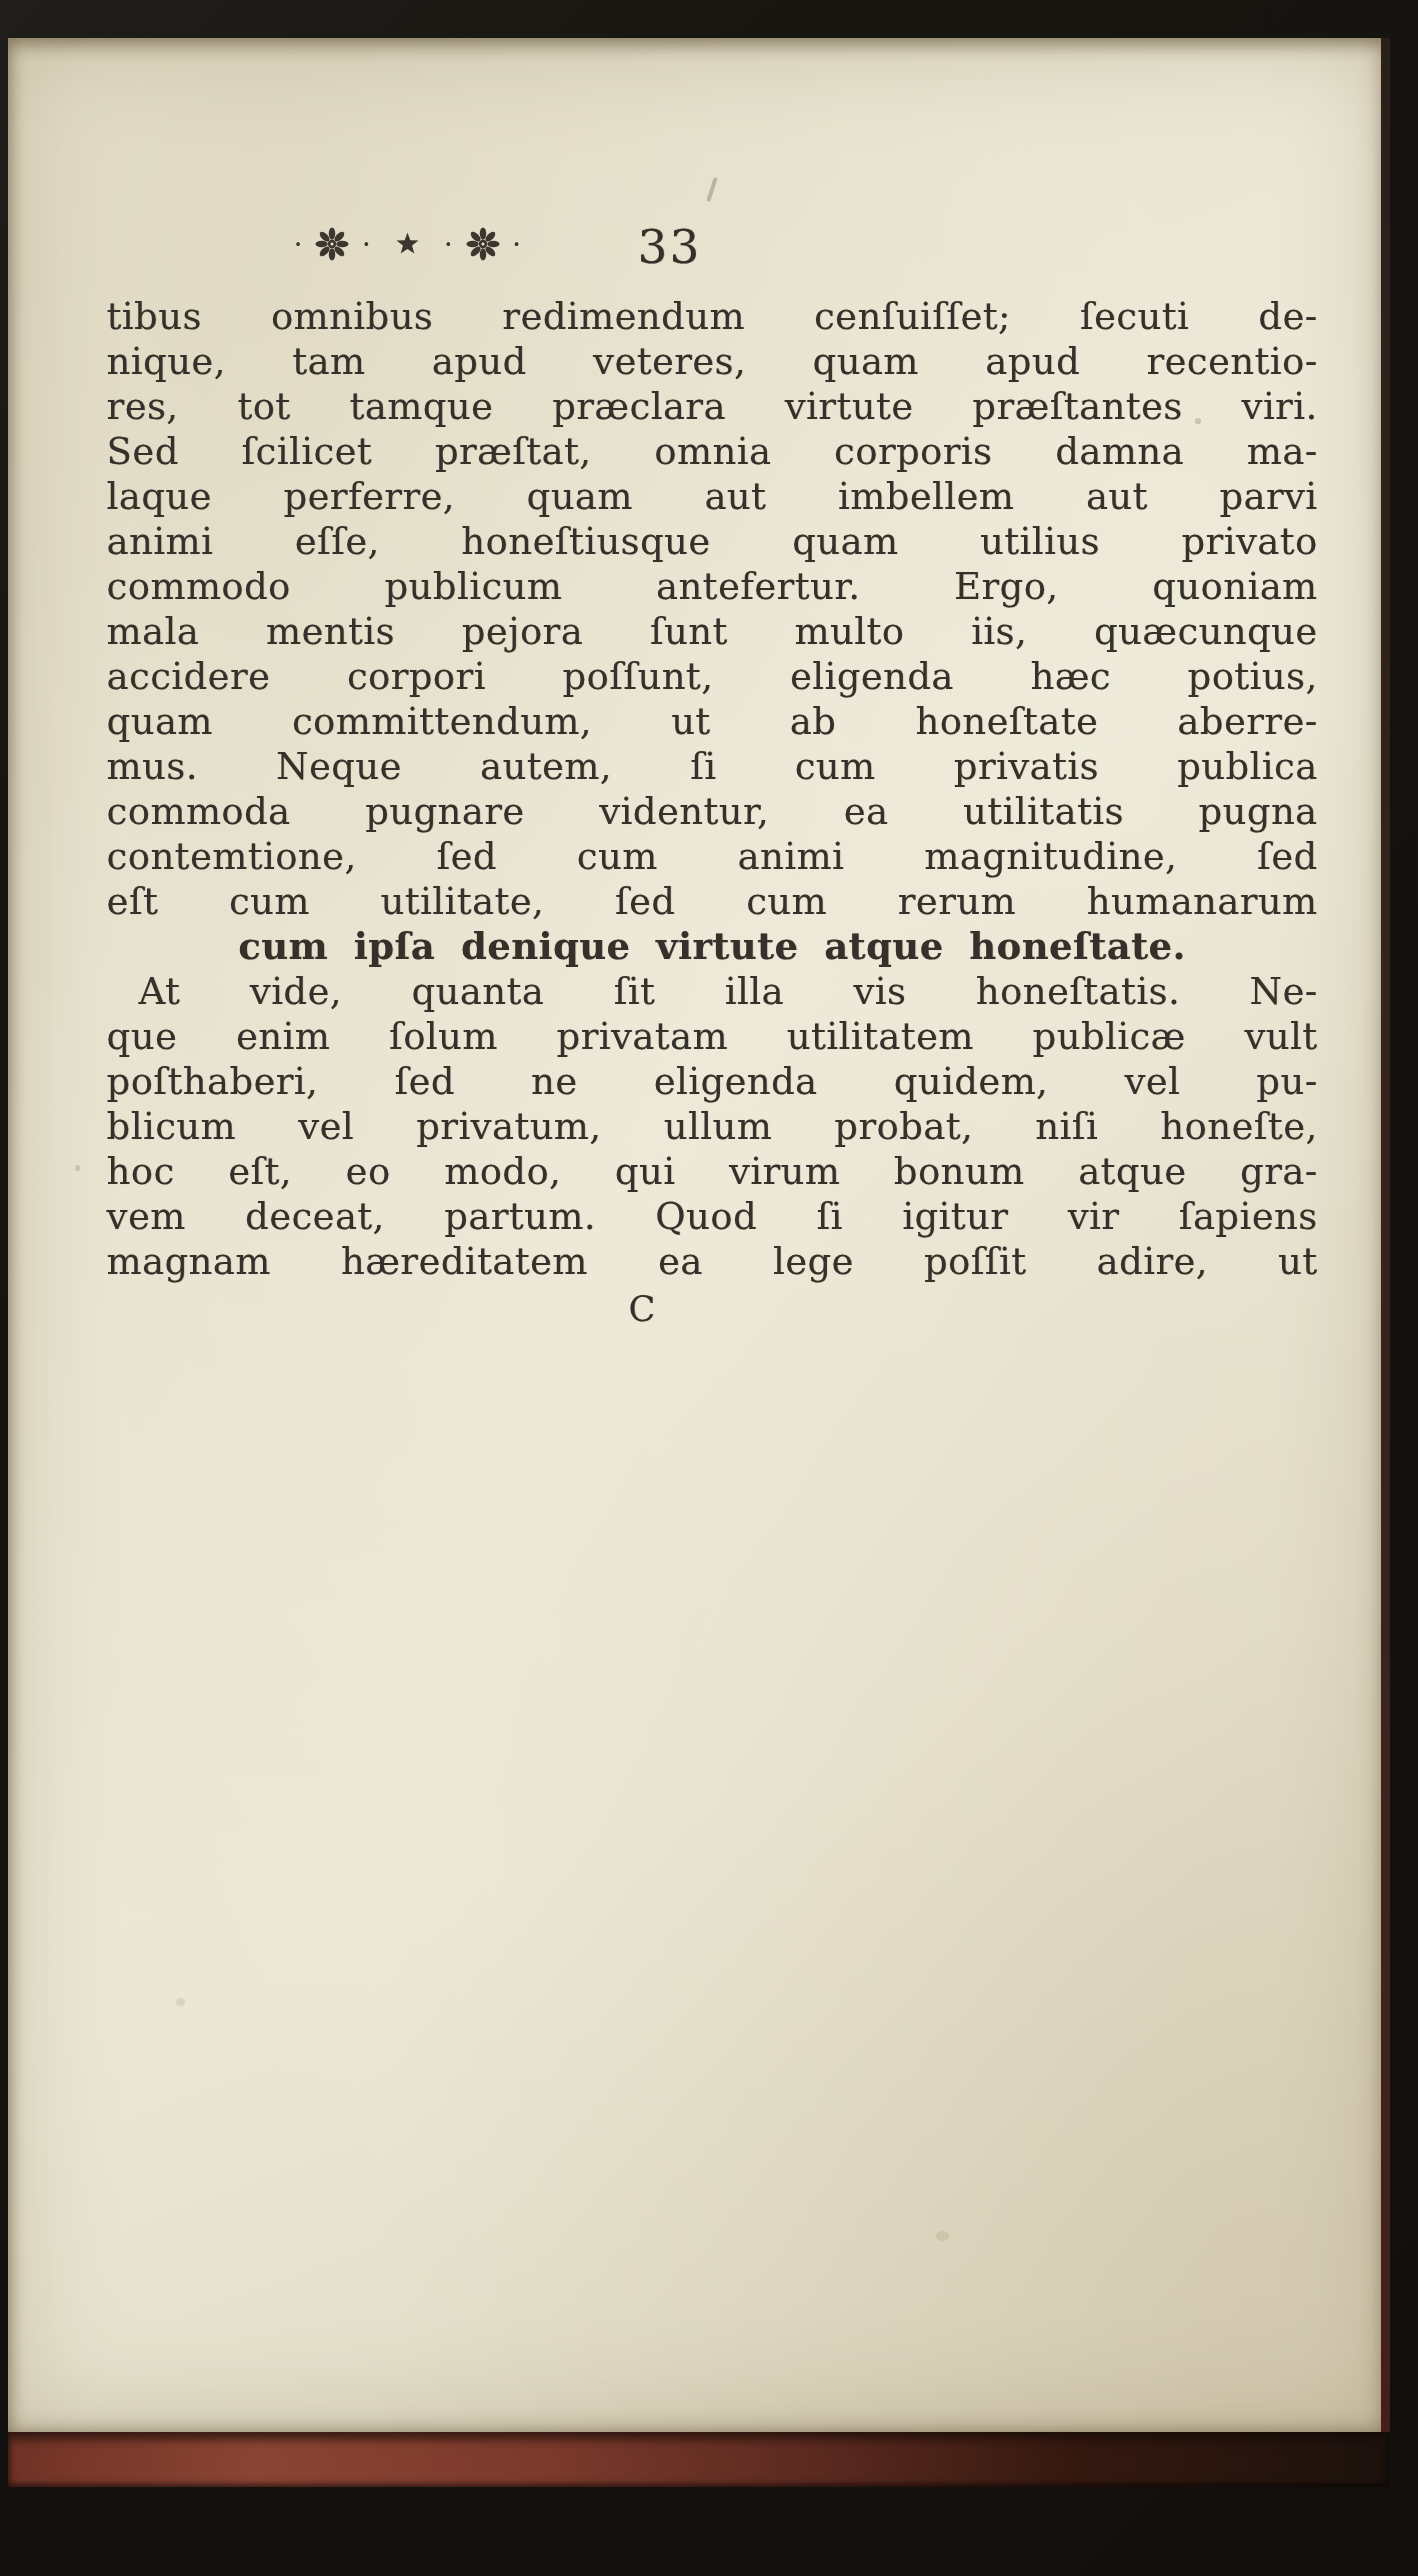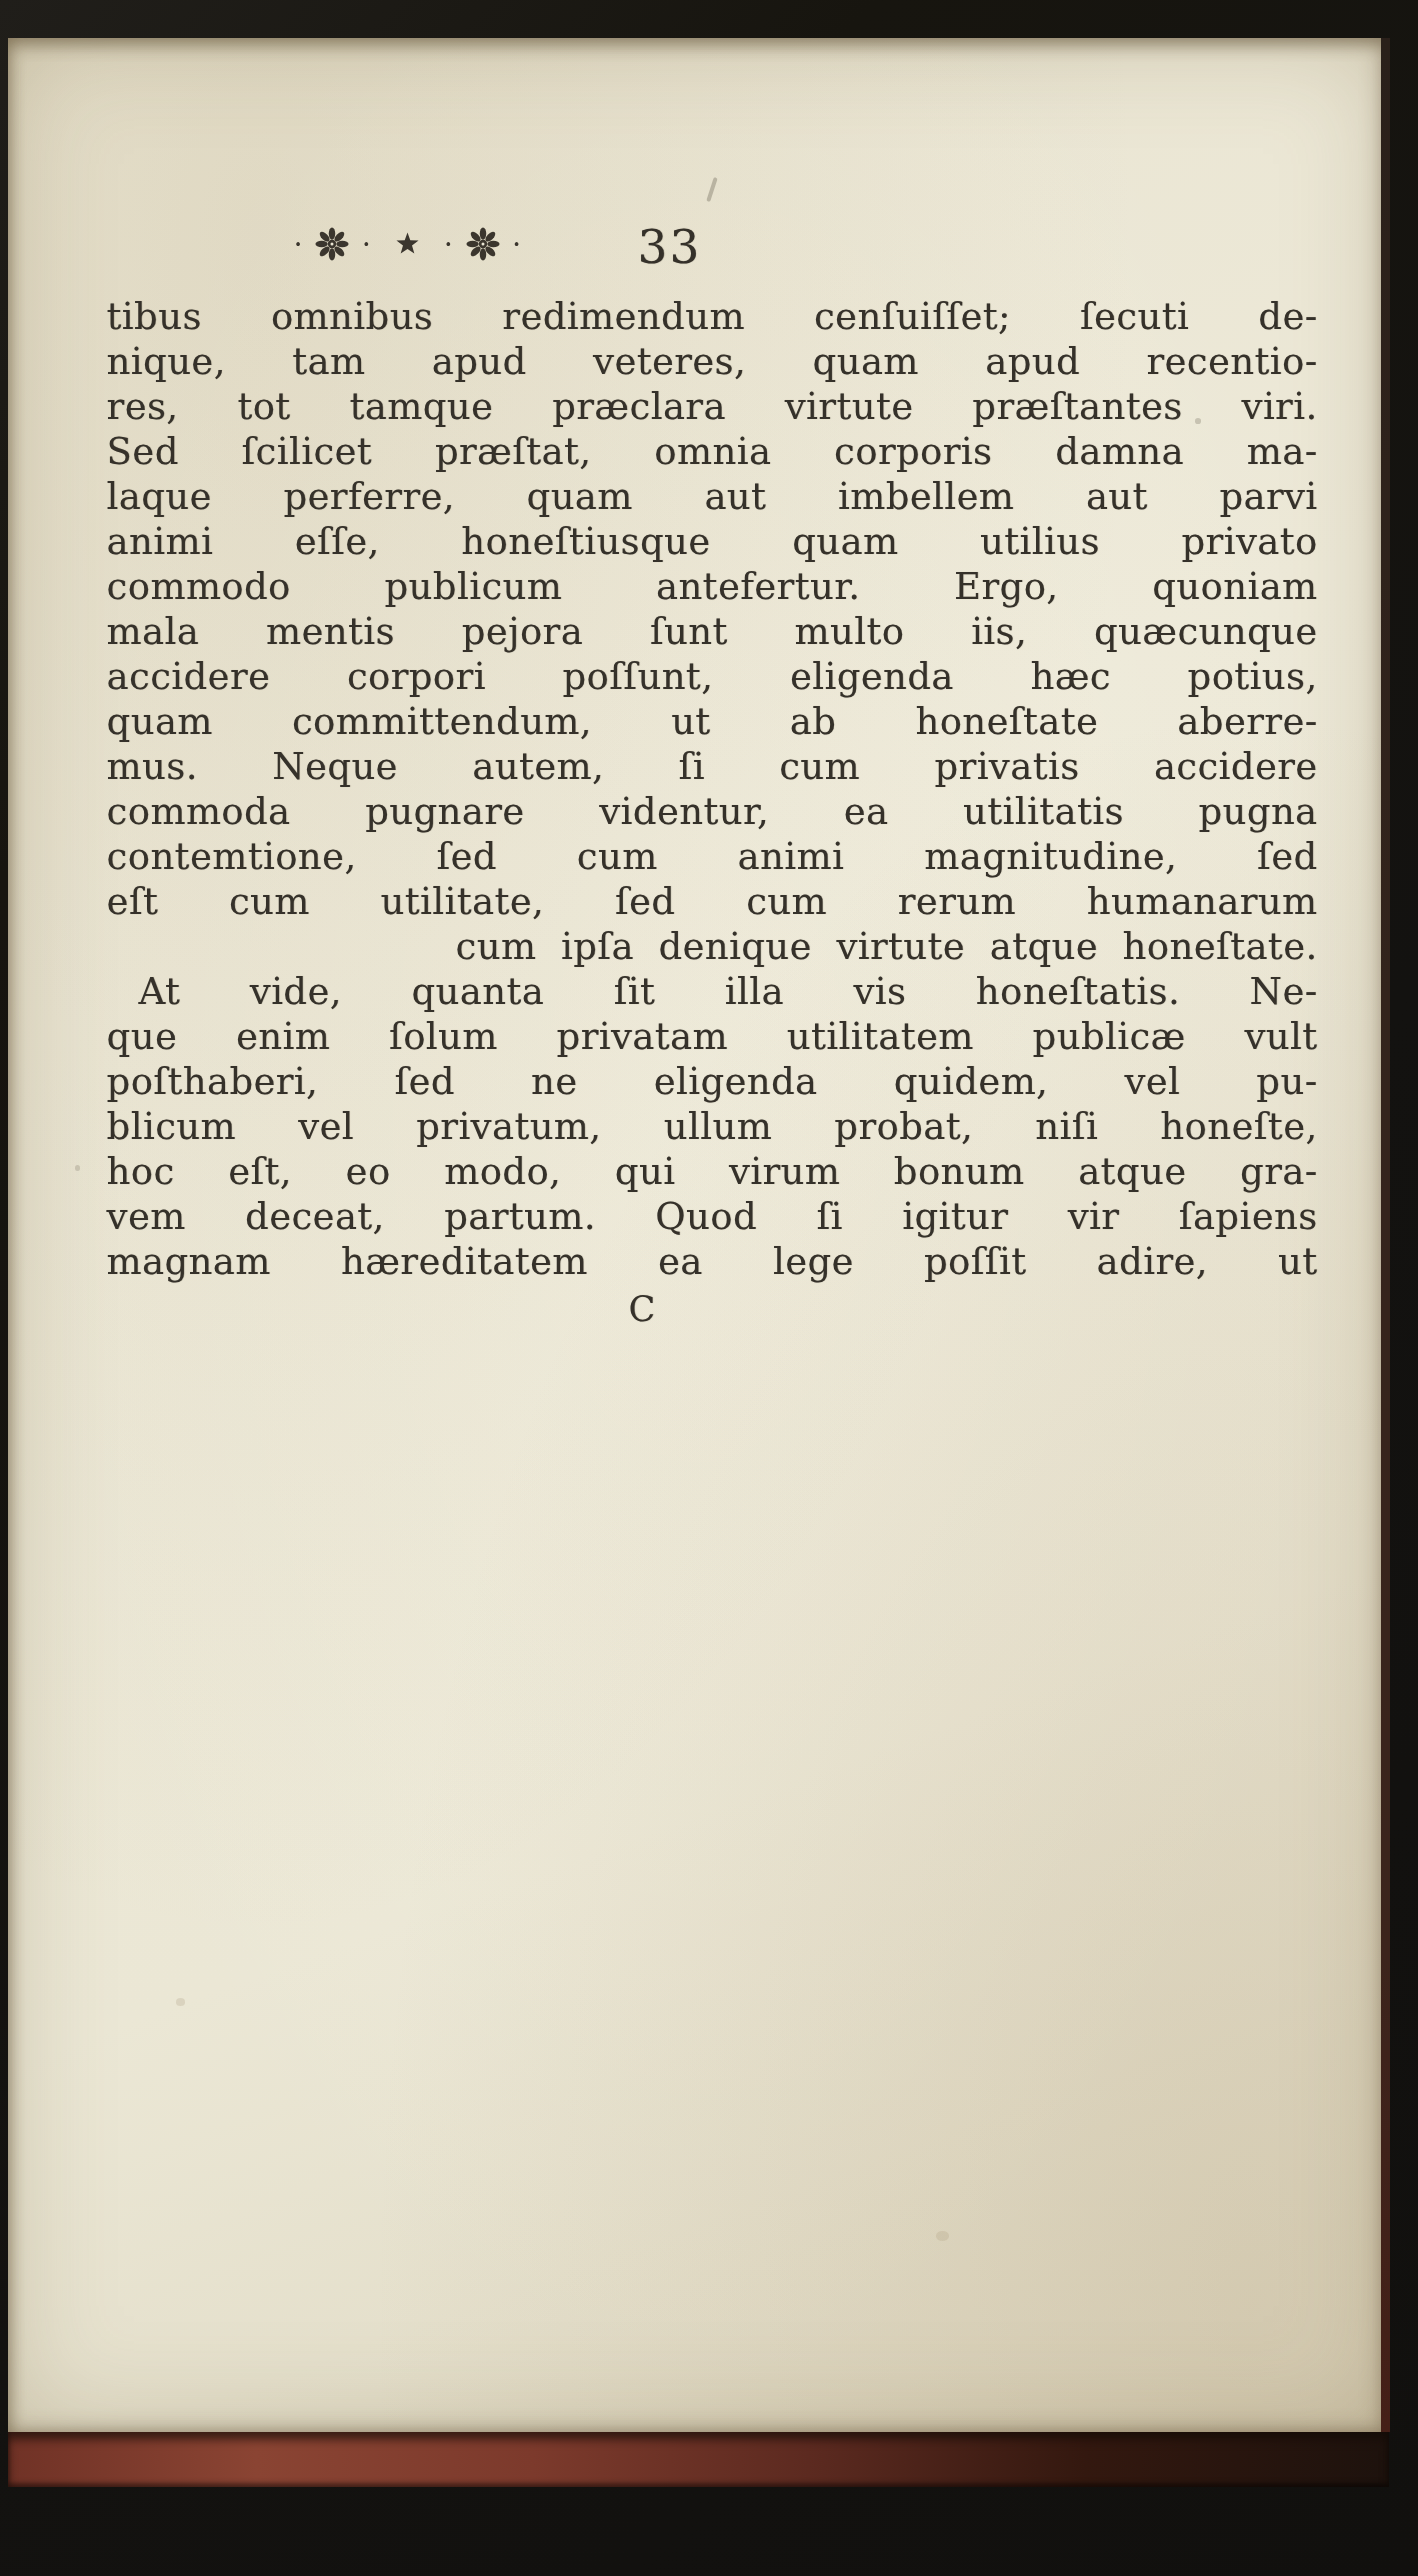--- a/index.html
+++ b/index.html
@@ -57,21 +57,21 @@
     text-shadow: 0.4px 0.4px 0.8px rgba(55,48,35,0.45);
   }
   .lines { margin-top: 16px; }
   .line {
     height: 45px; line-height: 45px;
     font-size: 37px; letter-spacing: 0.4px; word-spacing: 2.9px;
     text-align: justify; text-align-last: justify;
     white-space: nowrap;
     text-shadow: 0.4px 0.4px 0.7px rgba(58,50,38,0.38);
   }
-  .line.noju { text-align: right; text-align-last: auto; word-spacing: 12.4px; white-space: normal; }
+  .line.noju { text-align: center; text-align-last: auto; word-spacing: 12.4px; white-space: normal; font-weight: bold; }
   .line.indent { text-indent: 32px; }
   .signature {
     margin-top: 4.8px; margin-left: 522px;
     font-size: 35px; line-height: 40px;
     text-shadow: 0.4px 0.4px 0.8px rgba(55,48,35,0.45);
   }
   
   .stain { position: absolute; border-radius: 50%; pointer-events: none; }
   .s1 { left: 702px; top: 139px; width: 3.8px; height: 25px; border-radius: 1.9px;
         background: rgba(70,60,45,0.28); transform: rotate(18deg); }
@@ -143,21 +143,21 @@
       <div class="line">tibus omnibus redimendum cenſuiſſet; ſecuti de-</div>
           <div class="line">nique, tam apud veteres, quam apud recentio-</div>
           <div class="line">res, tot tamque præclara virtute præſtantes viri.</div>
           <div class="line">Sed ſcilicet præſtat, omnia corporis damna ma-</div>
           <div class="line">laque perferre, quam aut imbellem aut parvi</div>
           <div class="line">animi eſſe, honeſtiusque quam utilius privato</div>
           <div class="line">commodo publicum antefertur. Ergo, quoniam</div>
           <div class="line">mala mentis pejora ſunt multo iis, quæcunque</div>
           <div class="line">accidere corpori poſſunt, eligenda hæc potius,</div>
           <div class="line">quam committendum, ut ab honeſtate aberre-</div>
-          <div class="line">mus. Neque autem, ſi cum privatis accidere</div>
+          <div class="line">mus. Neque autem, ſi cum privatis publica</div>
           <div class="line">commoda pugnare videntur, ea utilitatis pugna</div>
           <div class="line">contemtione, ſed cum animi magnitudine, ſed</div>
           <div class="line">eſt cum utilitate, ſed cum rerum humanarum</div>
           <div class="line noju">cum ipſa denique virtute atque honeſtate.</div>
           <div class="line indent">At vide, quanta ſit illa vis honeſtatis. Ne-</div>
           <div class="line">que enim ſolum privatam utilitatem publicæ vult</div>
           <div class="line">poſthaberi, ſed ne eligenda quidem, vel pu-</div>
           <div class="line">blicum vel privatum, ullum probat, niſi honeſte,</div>
           <div class="line">hoc eſt, eo modo, qui virum bonum atque gra-</div>
           <div class="line">vem deceat, partum. Quod ſi igitur vir ſapiens</div>

